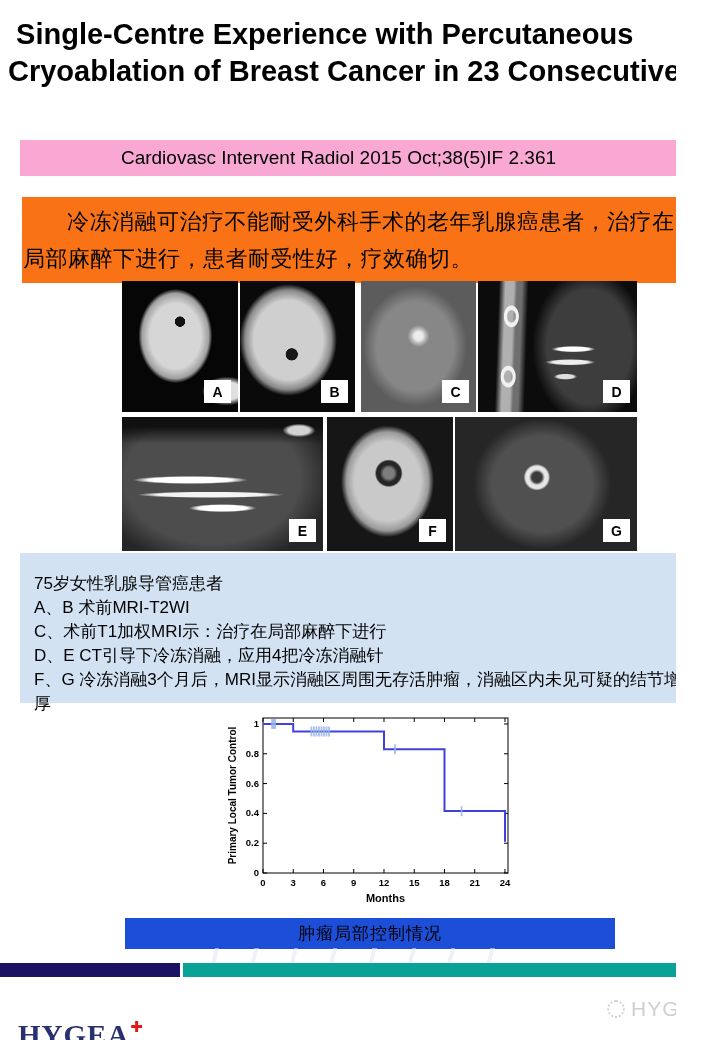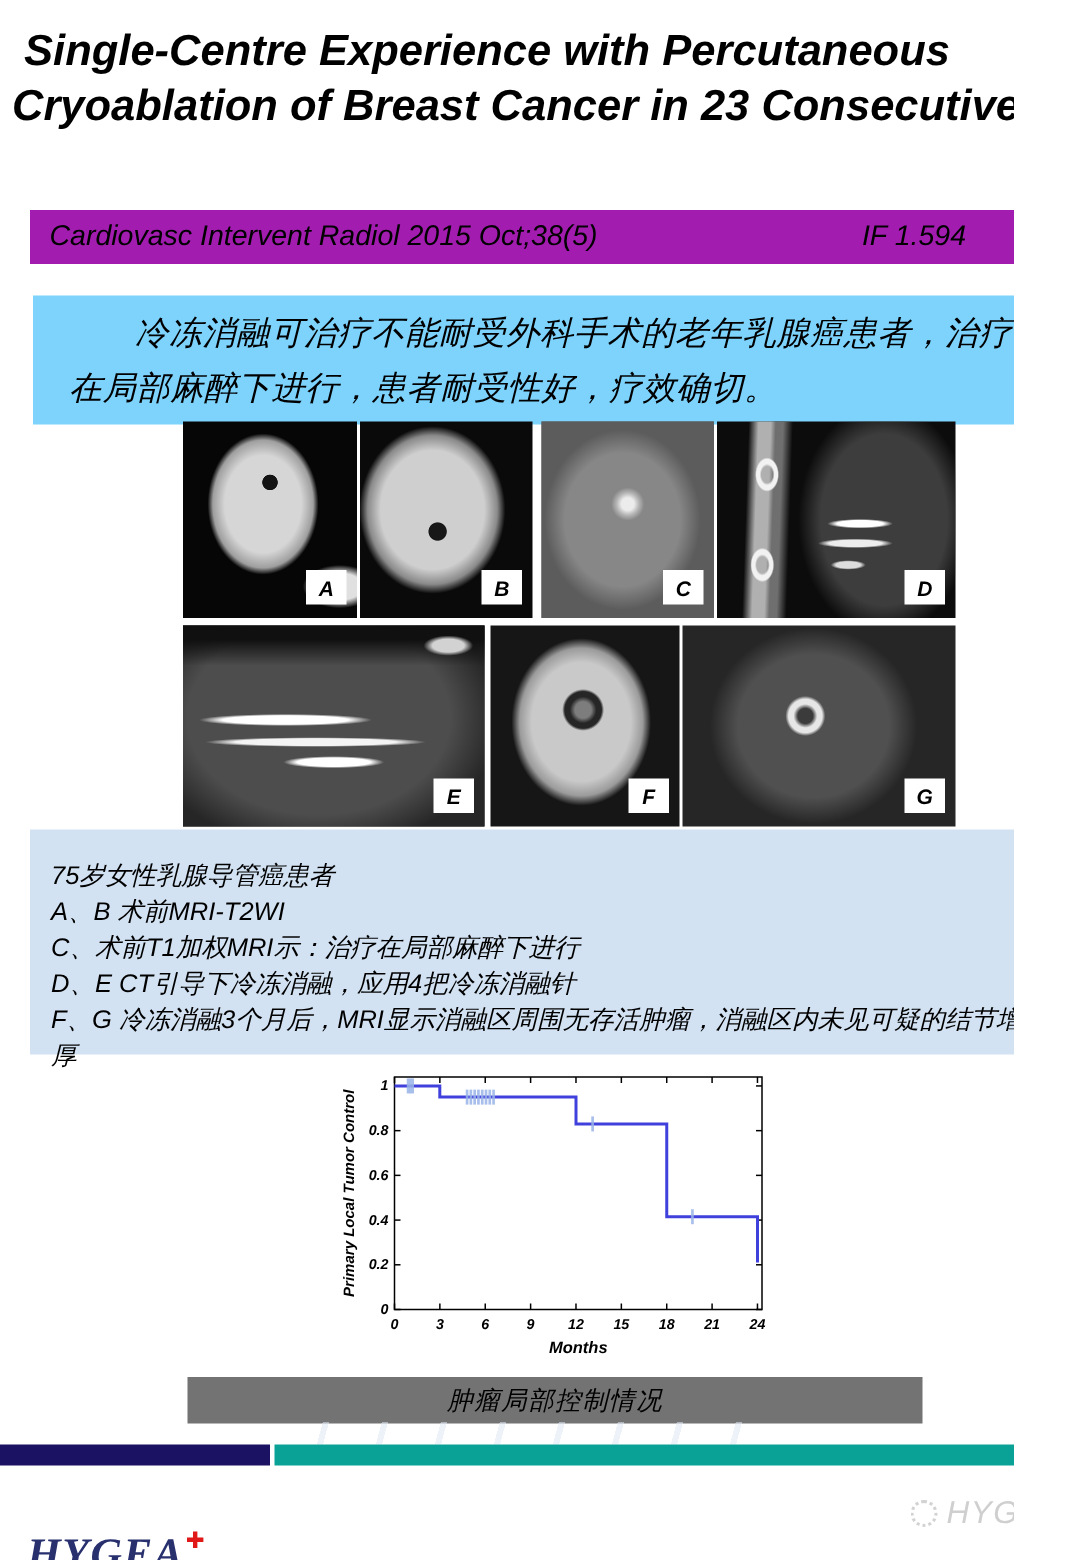--- a/index.html
+++ b/index.html
@@ -1,31 +1,31 @@
 <!DOCTYPE html>
 <html><head>
 <meta charset="utf-8">
 <style>
   html,body{margin:0;padding:0;background:#fff;}
   .slide{position:relative;width:676px;height:1040px;background:#ffffff;overflow:hidden;
-         font-family:"Liberation Sans","DejaVu Sans",sans-serif;color:#000;font-style:italic;}
+         font-family:"Liberation Sans","DejaVu Sans",sans-serif;color:#000;}
 
   
   .title{position:absolute;left:8px;top:16px;width:690px;font-size:29px;font-weight:700;
          line-height:37px;color:#000;}
   .title div{white-space:pre;}
 
   
-  .citation{position:absolute;left:20px;top:140px;width:680px;height:36px;background:#a21caf;
-            display:flex;align-items:center;justify-content:space-between;box-sizing:border-box;
+  .citation{position:absolute;left:20px;top:140px;width:680px;height:36px;background:#f9a8d4;
+            display:flex;align-items:center;justify-content:center;box-sizing:border-box;
             padding:0 56px 0 13px;font-size:19px;}
 
   
-  .summary{position:absolute;left:22px;top:197px;width:678px;height:86px;background:#7dd3fc;
-           box-sizing:border-box;padding:6px 12px 0 24px;font-size:22px;line-height:37px;
+  .summary{position:absolute;left:22px;top:197px;width:678px;height:86px;background:#f97316;
+           box-sizing:border-box;padding:6px 12px 0 1px;font-size:22px;line-height:37px;
            text-indent:2em;letter-spacing:0.5px;}
 
   
   .figrow{position:absolute;left:122px;display:flex;}
   .fig{position:relative;flex:0 0 auto;}
   .figlabel{position:absolute;right:7px;bottom:9px;width:27px;height:23px;background:#ffffff;
             color:#000;font-weight:700;font-size:14px;display:flex;align-items:center;
             justify-content:center;}
   .fig-a{width:116px;height:131px;margin-right:2px;background:
      radial-gradient(circle 9px at 50% 31%, #141414 0 55%, rgba(0,0,0,0) 60%),
@@ -67,21 +67,21 @@
      #262626;}
 
   
   .description{position:absolute;left:20px;top:553px;width:680px;height:150px;background:#d2e2f2;
                box-sizing:border-box;padding:19px 14px;font-size:17px;line-height:24px;}
 
   
   .chartwrap{position:absolute;left:226px;top:710px;width:292px;height:200px;background:#fff;}
 
   
-  .caption{position:absolute;left:125px;top:918px;width:490px;height:31px;background:#737373;
+  .caption{position:absolute;left:125px;top:918px;width:490px;height:31px;background:#1d4ed8;
            display:flex;align-items:center;justify-content:center;font-size:17px;letter-spacing:1px;}
 
   
   .deco{position:absolute;left:180px;top:948px;width:345px;height:15px;opacity:.55;background:
      repeating-linear-gradient(105deg, rgba(0,0,0,0) 0 34px, #dfe8f5 34px 38px);}
   .band-navy{position:absolute;left:0;top:963px;width:180px;height:14px;background:#1b1263;}
   .band-teal{position:absolute;left:183px;top:963px;width:537px;height:14px;background:#0aa296;}
   .logo{position:absolute;left:18px;top:986px;font-family:"Liberation Serif","DejaVu Serif",serif;
         font-weight:700;font-size:29px;color:#28306e;letter-spacing:1px;margin-top:32px;}
   .logo .plus{color:#e01818;font-size:15px;vertical-align:13px;margin-left:1px;font-family:"DejaVu Sans",sans-serif;}
@@ -95,21 +95,21 @@
 
 <div class="slide">
 
   <div class="title">
     <div> Single-Centre Experience with Percutaneous</div>
     <div>Cryoablation of Breast Cancer in 23 Consecutive</div>
   </div>
 
   <div class="citation">
     <span>Cardiovasc Intervent Radiol 2015 Oct;38(5)</span>
-    <span>IF 1.594</span>
+    <span>IF 2.361</span>
   </div>
 
   <div class="summary">冷冻消融可治疗不能耐受外科手术的老年乳腺癌患者，治疗在局部麻醉下进行，患者耐受性好，疗效确切。</div>
 
   <div class="figrow" style="top:281px;">
     <div class="fig fig-a">
       <span class="figlabel">A</span>
     </div>
     <div class="fig fig-b">
       <span class="figlabel">B</span>

